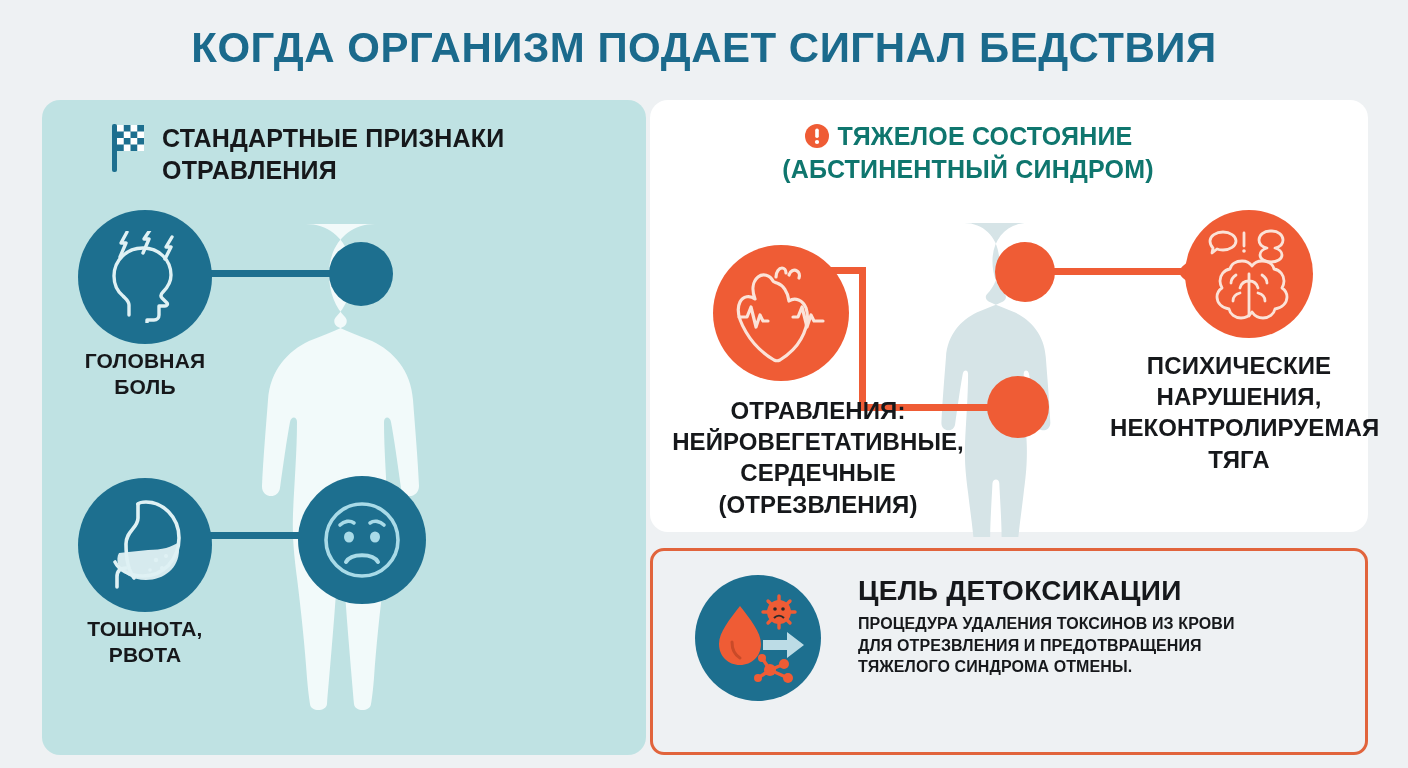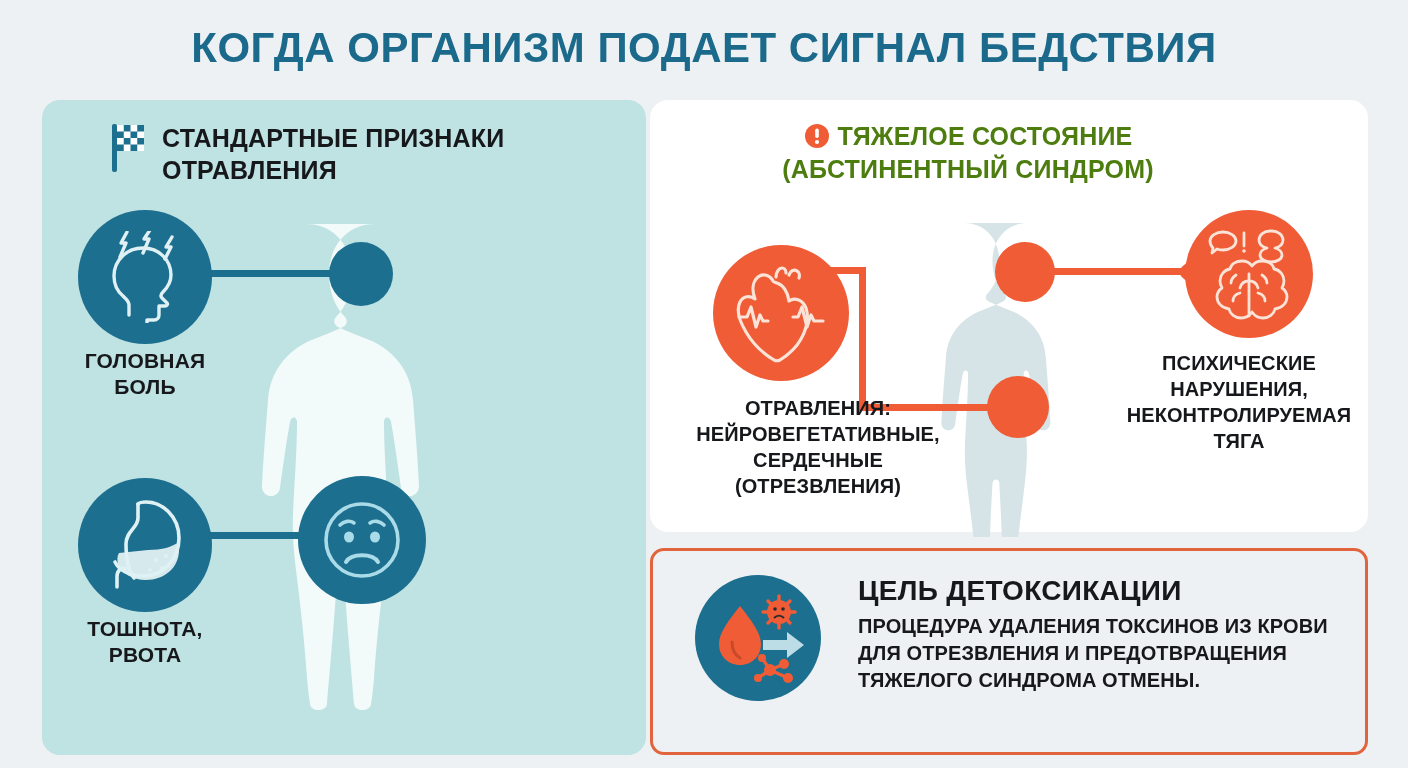--- a/index.html
+++ b/index.html
@@ -45,21 +45,21 @@
     position:absolute;left:68px;top:22px;
     display:flex;align-items:flex-start;gap:14px;
   }
   .hdr-left .htxt{
     font-size:25px;font-weight:bold;color:#16181b;
     line-height:1.28;letter-spacing:.2px;
   }
   .hdr-right{
     position:absolute;left:0;top:20px;width:636px;
     text-align:center;
-    font-size:25px;font-weight:bold;color:#4d7c0f;
+    font-size:25px;font-weight:bold;color:#0f766e;
     line-height:1.3;letter-spacing:.2px;
   }
   .warn-ico{display:inline-block;vertical-align:-4px;margin-right:8px;}
 
   
   .silhouette{position:absolute;}
 
   
   .node{
     position:absolute;border-radius:50%;
@@ -79,32 +79,32 @@
   .conn-o{position:absolute;background:#ef5c35;}
 
   
   .lbl{
     position:absolute;text-align:center;
     font-size:21px;font-weight:bold;color:#16181b;
     line-height:1.25;letter-spacing:.2px;
   }
   .lbl-r{
     position:absolute;text-align:center;
-    font-size:20px;font-weight:bold;color:#16181b;
+    font-size:24px;font-weight:bold;color:#16181b;
     line-height:1.3;letter-spacing:.1px;
   }
 
   
   .detox-title{
     position:absolute;left:205px;top:24px;
     font-size:28px;font-weight:bold;color:#16181b;letter-spacing:.3px;
   }
   .detox-body{
     position:absolute;left:205px;top:62px;width:500px;
-    font-size:20px;font-weight:bold;color:#16181b;
+    font-size:16px;font-weight:bold;color:#16181b;
     line-height:1.35;letter-spacing:.1px;
   }
   .nowrap-line{display:block;white-space:nowrap;}
 </style>
 </head>
 <body>
 
 <div class="stage">
 
   <div class="title">КОГДА ОРГАНИЗМ ПОДАЕТ СИГНАЛ БЕДСТВИЯ</div>

